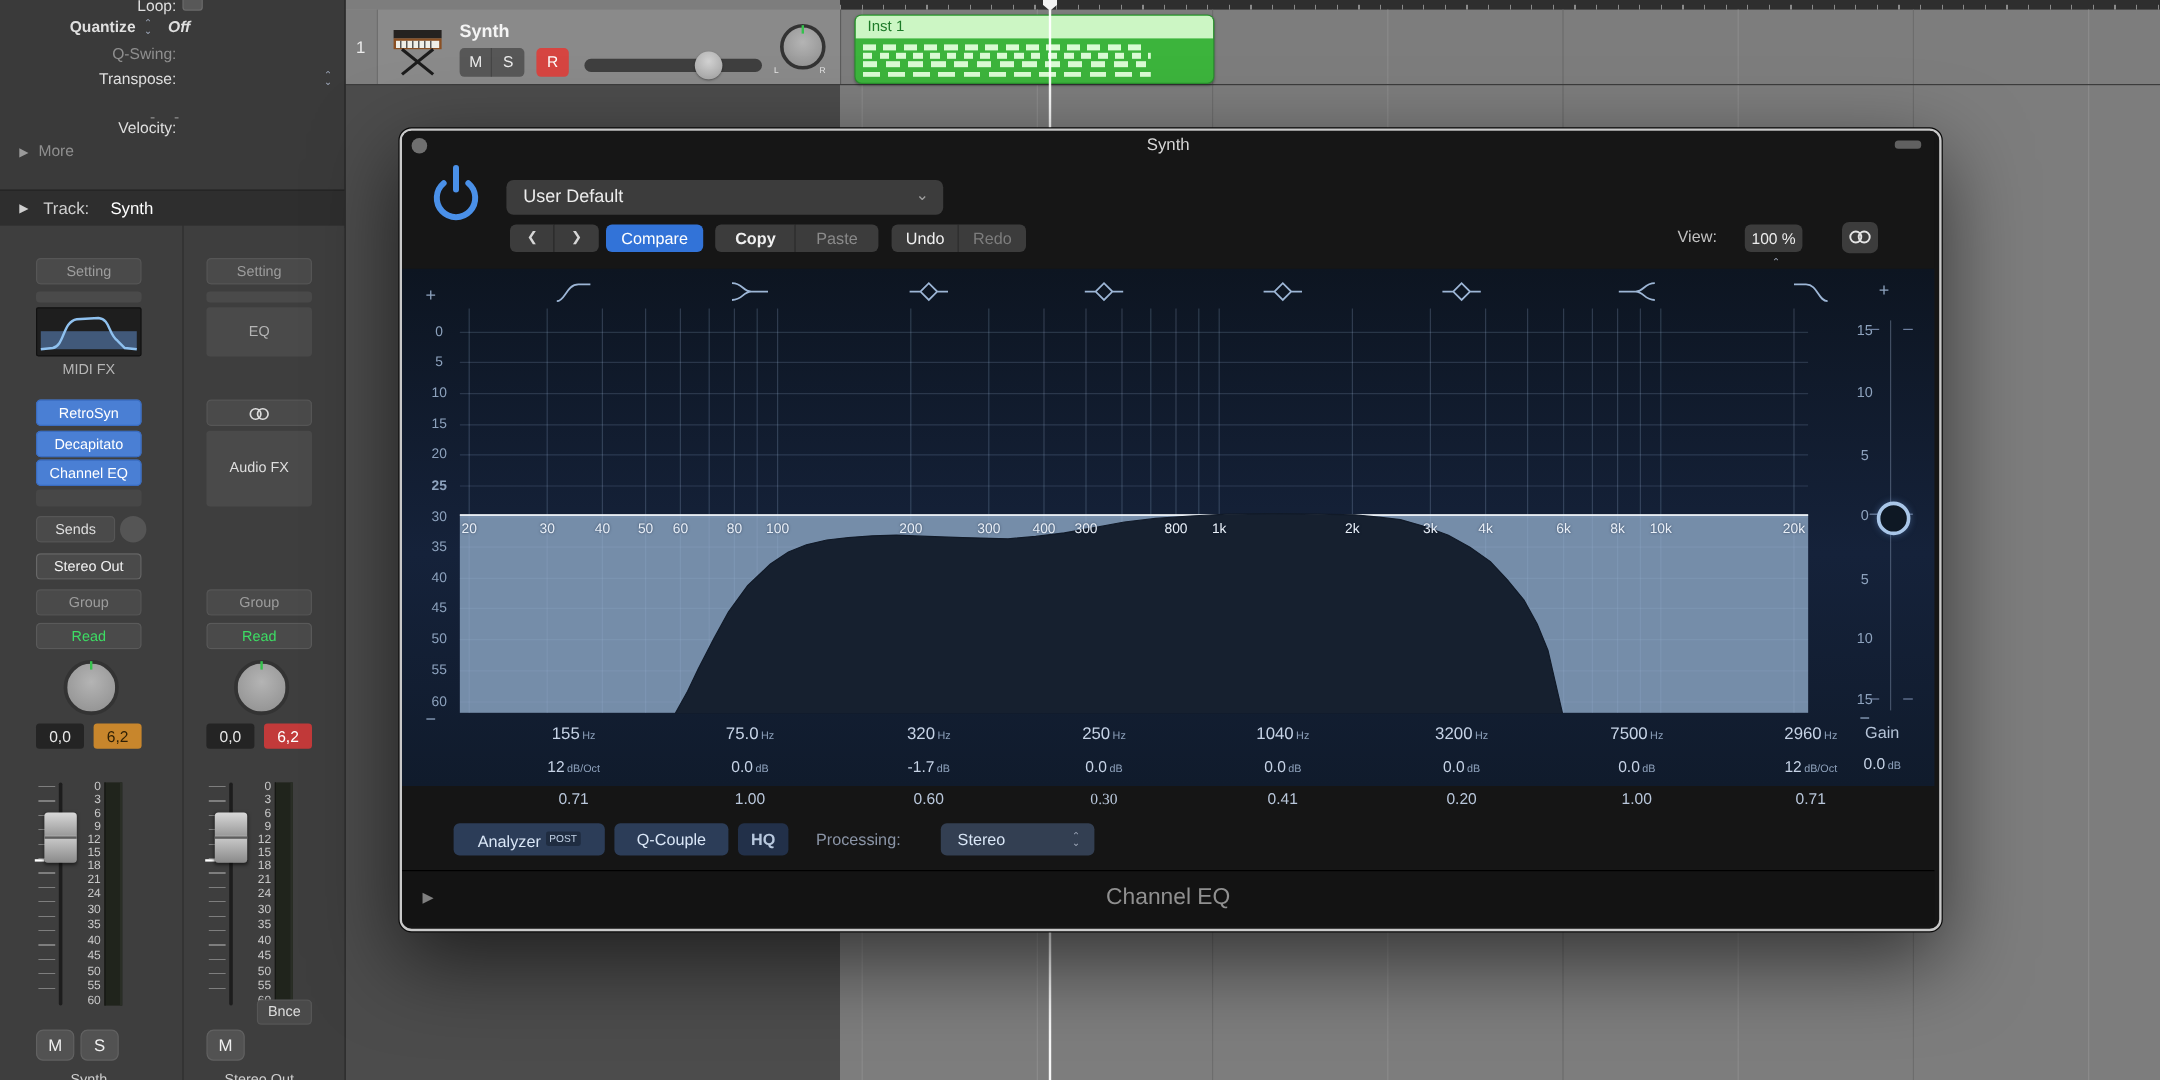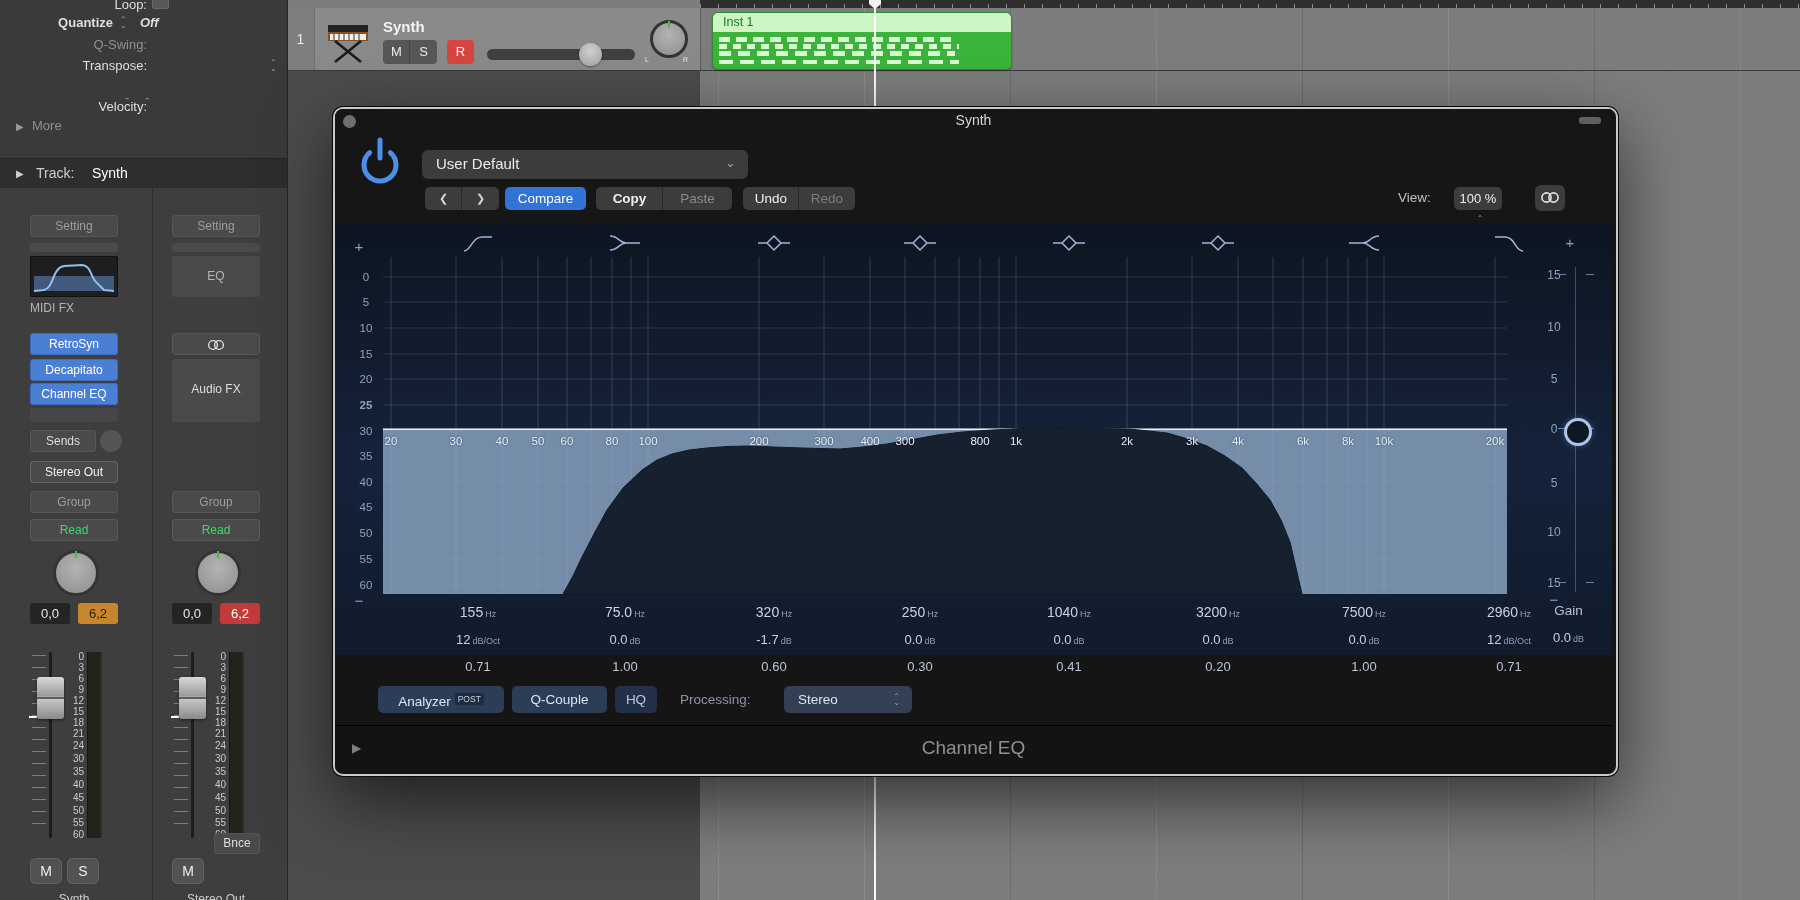--- a/index.html
+++ b/index.html
@@ -150,21 +150,21 @@
     </div>
 
     <div class="slotbtn" style="left:30px;top:215px;color:#9d9d9d;">Setting</div>
     <div class="abs" style="left:30px;top:243px;width:88px;height:9px;background:#4a4a4a;border-radius:3px;"></div>
     <div class="abs" style="left:30px;top:256px;width:88px;height:41px;background:#1e1e1e;border-radius:2px;box-shadow:inset 0 0 0 1px #111;">
       <svg width="88" height="41" viewBox="0 0 88 41">
         <rect x="4" y="20" width="80" height="15" fill="#41597a"></rect>
         <path d="M4,35 L14,34 C24,32 22,12 34,10 L52,9 C62,10 60,22 68,28 L74,34 L84,35" fill="none" stroke="#8fc1ef" stroke-width="2"></path>
       </svg>
     </div>
-    <div class="abs" style="left:30px;top:301px;width:88px;text-align:left;color:#b5b5b5;font-size:12px;">MIDI FX</div>
+    <div class="abs" style="left:30px;top:301px;width:88px;text-align:center;color:#b5b5b5;font-size:12px;">MIDI FX</div>
     <div class="slotbtn slotblue" style="left:30px;top:333px;">RetroSyn</div>
     <div class="slotbtn slotblue" style="left:30px;top:359px;">Decapitato</div>
     <div class="slotbtn slotblue" style="left:30px;top:383px;">Channel EQ</div>
     <div class="abs" style="left:30px;top:408px;width:88px;height:14px;background:#474747;border-radius:3px;"></div>
     <div class="slotbtn" style="left:30px;top:430px;width:66px;color:#dedede;">Sends</div>
     <div class="abs" style="left:100px;top:430px;width:22px;height:22px;border-radius:50%;background:#555;"></div>
     <div class="slotbtn" style="left:30px;top:461px;color:#f2f2f2;box-shadow:inset 0 0 0 1px #686868;">Stereo Out</div>
     <div class="slotbtn" style="left:30px;top:491px;color:#9d9d9d;">Group</div>
     <div class="slotbtn" style="left:30px;top:519px;color:#3ddc64;box-shadow:inset 0 0 0 1px #5a5a5a;">Read</div>
     <div class="knob" style="left:53px;top:550px;width:40px;height:40px;"></div>
@@ -247,21 +247,21 @@
   <div id="plugin" class="abs">
 
     <div class="abs" style="left:0;top:0;width:1277px;height:115px;background:#161616;">
       <div class="abs" style="left:8px;top:6px;width:13px;height:13px;border-radius:50%;background:#6f6f6f;"></div>
       <div class="abs" style="left:0;top:3px;width:1277px;text-align:center;color:#d6d6d6;font-size:14px;">Synth</div>
       <div class="abs" style="left:1244px;top:8px;width:22px;height:7px;border-radius:3px;background:#606060;"></div>
       <svg class="abs" style="left:23px;top:26px;" width="44" height="56" viewBox="0 0 44 56">
         <path d="M32.3,17.7 A16,16 0 1 1 11.7,17.7" fill="none" stroke="#4a90e8" stroke-width="5" stroke-linecap="round"></path>
         <line x1="22" y1="5" x2="22" y2="23" stroke="#4a90e8" stroke-width="5" stroke-linecap="round"></line>
       </svg>
-      <div class="abs" style="left:87px;top:41px;width:326px;height:29px;background:#3c3c3c;border-radius:6px;">
+      <div class="abs" style="left:87px;top:41px;width:364px;height:29px;background:#3c3c3c;border-radius:6px;">
         <span style="position:absolute;left:14px;top:5px;color:#ececec;font-size:15px;">User Default</span>
         <span style="position:absolute;right:12px;top:5px;color:#a0a0a0;font-size:13px;">⌄</span>
       </div>
       <div class="hdrbtn" style="left:90px;top:78px;width:37px;font-size:11px;border-radius:5px 0 0 5px;box-shadow:inset -1px 0 0 #2a2a2a;">❮</div>
       <div class="hdrbtn" style="left:127px;top:78px;width:37px;font-size:11px;border-radius:0 5px 5px 0;">❯</div>
       <div class="hdrbtn" style="left:170px;top:78px;width:81px;background:#3273d8;color:#fff;">Compare</div>
       <div class="hdrbtn" style="left:261px;top:78px;width:67px;border-radius:5px 0 0 5px;font-weight:bold;color:#f0f0f0;box-shadow:inset -1px 0 0 #2a2a2a;">Copy</div>
       <div class="hdrbtn" style="left:328px;top:78px;width:69px;border-radius:0 5px 5px 0;color:#8a8a8a;">Paste</div>
       <div class="hdrbtn" style="left:408px;top:78px;width:56px;border-radius:5px 0 0 5px;color:#f0f0f0;box-shadow:inset -1px 0 0 #2a2a2a;">Undo</div>
       <div class="hdrbtn" style="left:464px;top:78px;width:56px;border-radius:0 5px 5px 0;color:#7d7d7d;">Redo</div>
@@ -470,21 +470,21 @@
           <div style="margin-top:9px;"><span class="qval">1.00</span></div>
         </div>
         <div class="band-col abs" style="left: 374px; top: 494px;">
           <div><span class="bigval">320</span><span class="unit">Hz</span></div>
           <div style="margin-top:9px;"><span class="bigval" style="font-size:13px;">-1.7</span><span class="unit">dB</span></div>
           <div style="margin-top:9px;"><span class="qval">0.60</span></div>
         </div>
         <div class="band-col abs" style="left: 520px; top: 494px;">
           <div><span class="bigval">250</span><span class="unit">Hz</span></div>
           <div style="margin-top:9px;"><span class="bigval" style="font-size:13px;">0.0</span><span class="unit">dB</span></div>
-          <div style="margin-top:9px;"><span class="qval">0.30</span></div>
+          <div style="margin-top:9px;font-family:Liberation Serif, serif;"><span class="qval">0.30</span></div>
         </div>
         <div class="band-col abs" style="left: 669px; top: 494px;">
           <div><span class="bigval">1040</span><span class="unit">Hz</span></div>
           <div style="margin-top:9px;"><span class="bigval" style="font-size:13px;">0.0</span><span class="unit">dB</span></div>
           <div style="margin-top:9px;"><span class="qval">0.41</span></div>
         </div>
         <div class="band-col abs" style="left: 818px; top: 494px;">
           <div><span class="bigval">3200</span><span class="unit">Hz</span></div>
           <div style="margin-top:9px;"><span class="bigval" style="font-size:13px;">0.0</span><span class="unit">dB</span></div>
           <div style="margin-top:9px;"><span class="qval">0.20</span></div>
@@ -504,21 +504,21 @@
       <div style="color:#b6c4d8;font-size:13.5px;">Gain</div>
       <div style="margin-top:10px;">
         <span class="bigval" style="font-size:13px;">0.0</span><span class="unit">dB</span>
       </div>
     </div>
 
     <div class="eqbtn" style="left:43px;top:577px;width:126px;">
       <span>Analyzer</span><span style="font-size:8.5px;background:#1f2c40;border-radius:2px;padding:1px 3px;margin-left:4px;vertical-align:4px;color:#c2d2e6;">POST</span>
     </div>
     <div class="eqbtn" style="left:177px;top:577px;width:95px;">Q-Couple</div>
-    <div class="eqbtn" style="left:280px;top:577px;width:42px;background:#223049;color:#b9c9de;">HQ</div>
+    <div class="eqbtn" style="left:280px;top:577px;width:42px;background:#223049;color:#b9c9de;font-weight:bold;">HQ</div>
     <div class="abs" style="left:345px;top:583px;color:#8a94a6;font-size:13.5px;">Processing:</div>
     <div class="eqbtn" style="left:449px;top:577px;width:128px;background:#333f52;text-align:left;">
       <span style="margin-left:14px;">Stereo</span>
       <span class="stepper" style="position:absolute;right:12px;top:8px;">⌃<br>⌄</span>
     </div>
 
     <div class="abs" style="left:0;top:616px;width:1277px;height:45px;background:#131313;border-top:1px solid #000;">
       <span class="abs" style="left:17px;top:15px;color:#808080;font-size:12px;">▶</span>
       <div style="width:100%;text-align:center;margin-top:11px;color:#909090;font-size:19px;">Channel EQ</div>
     </div>

